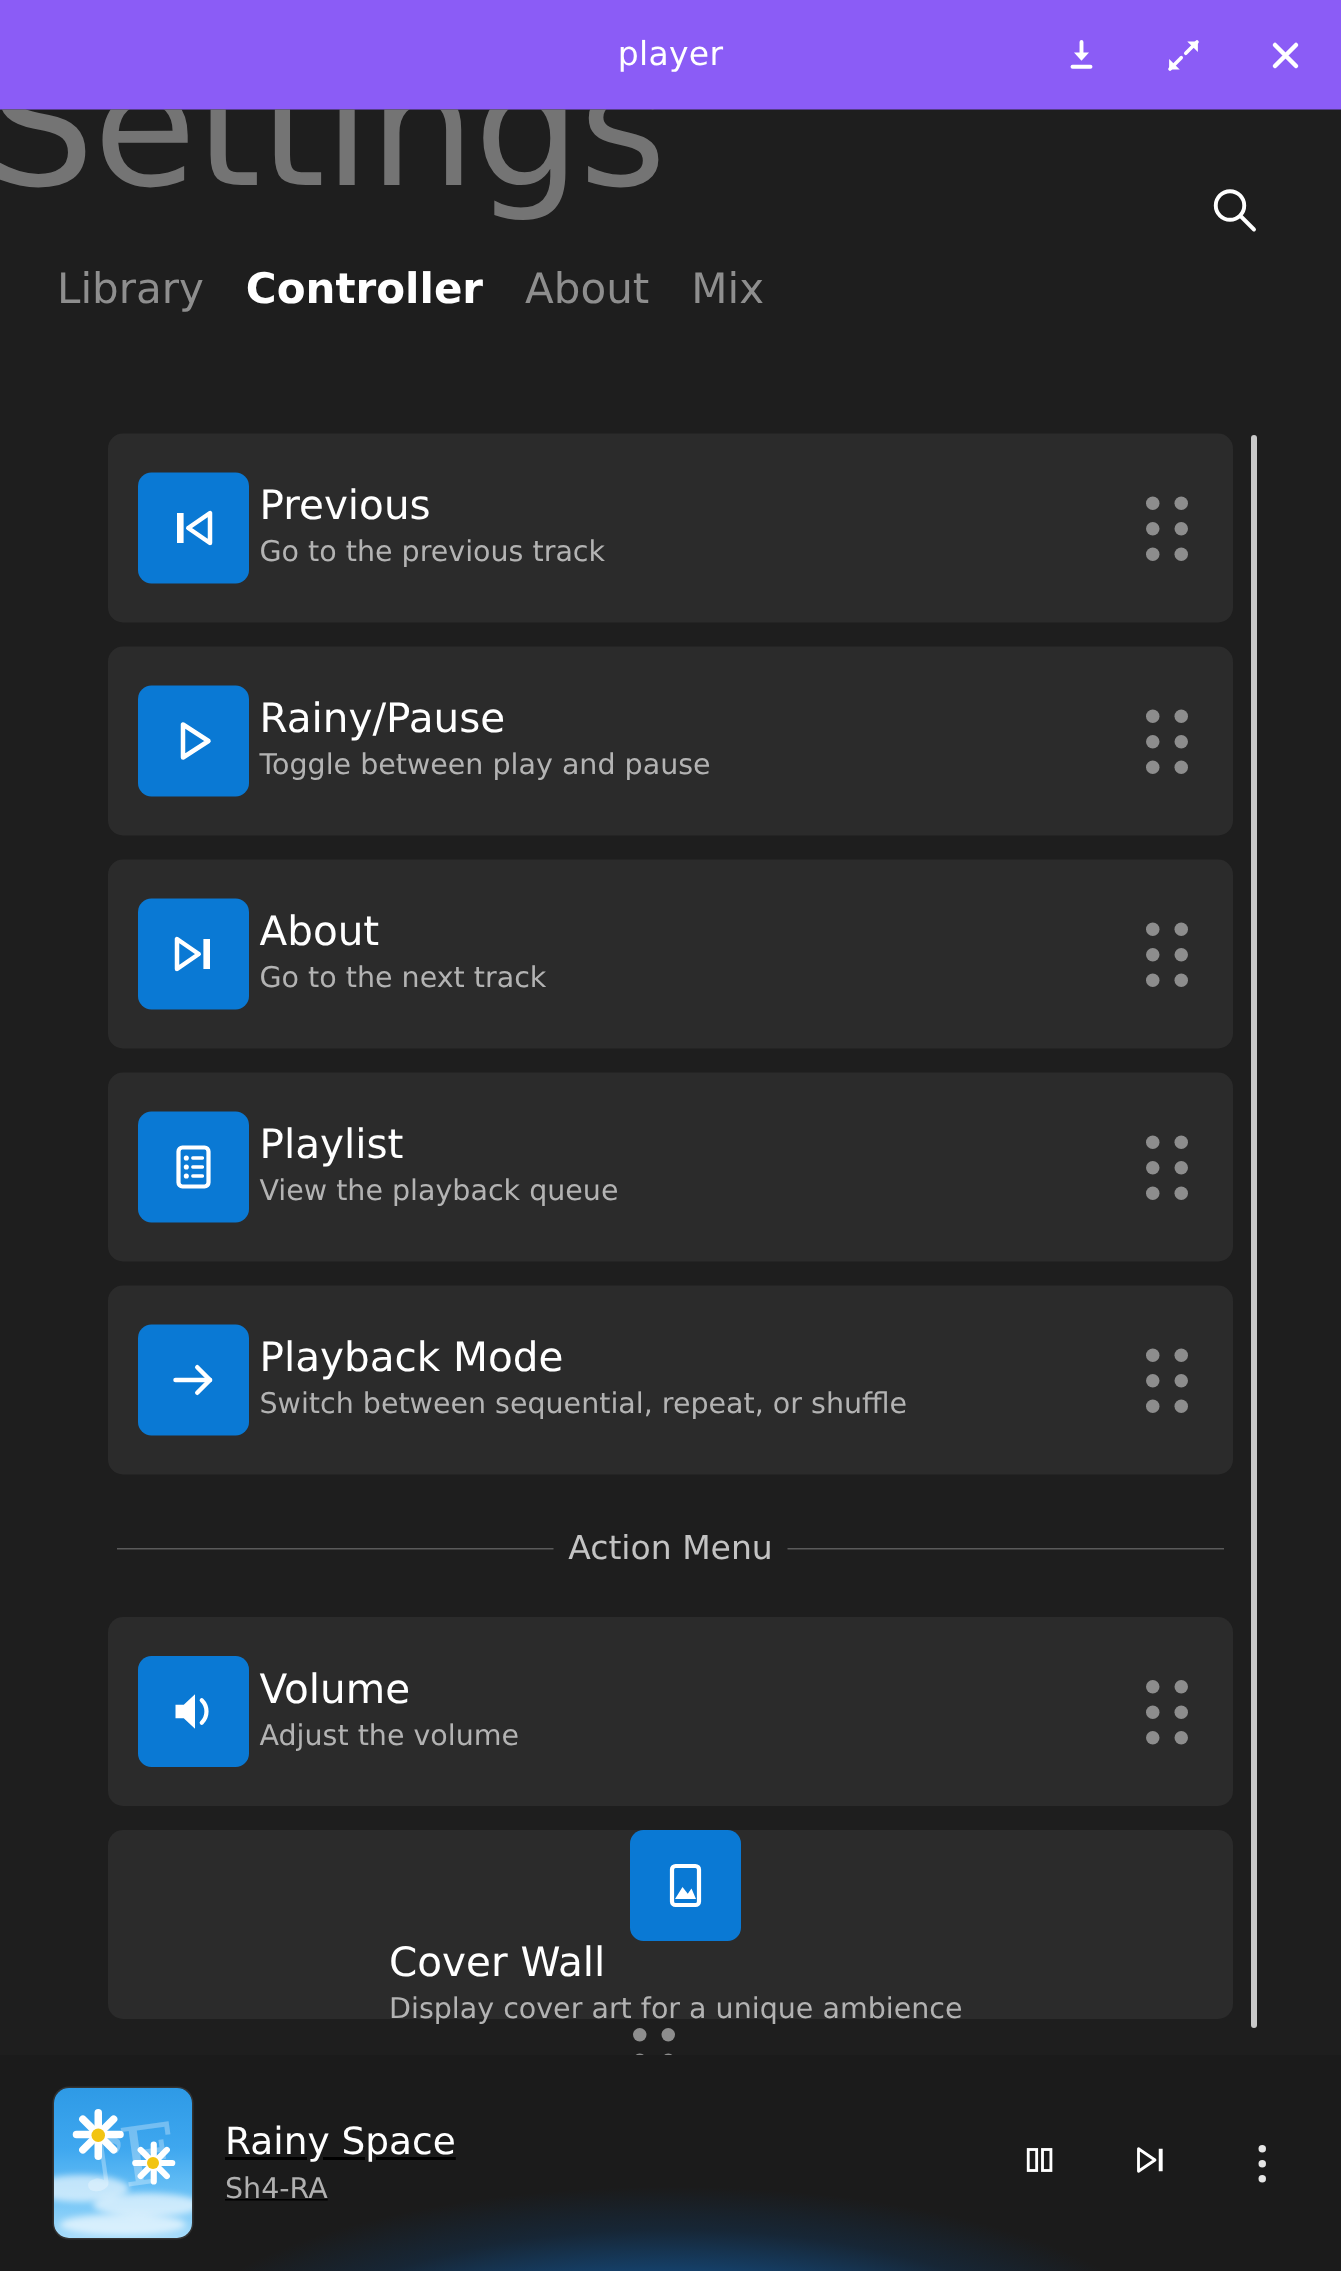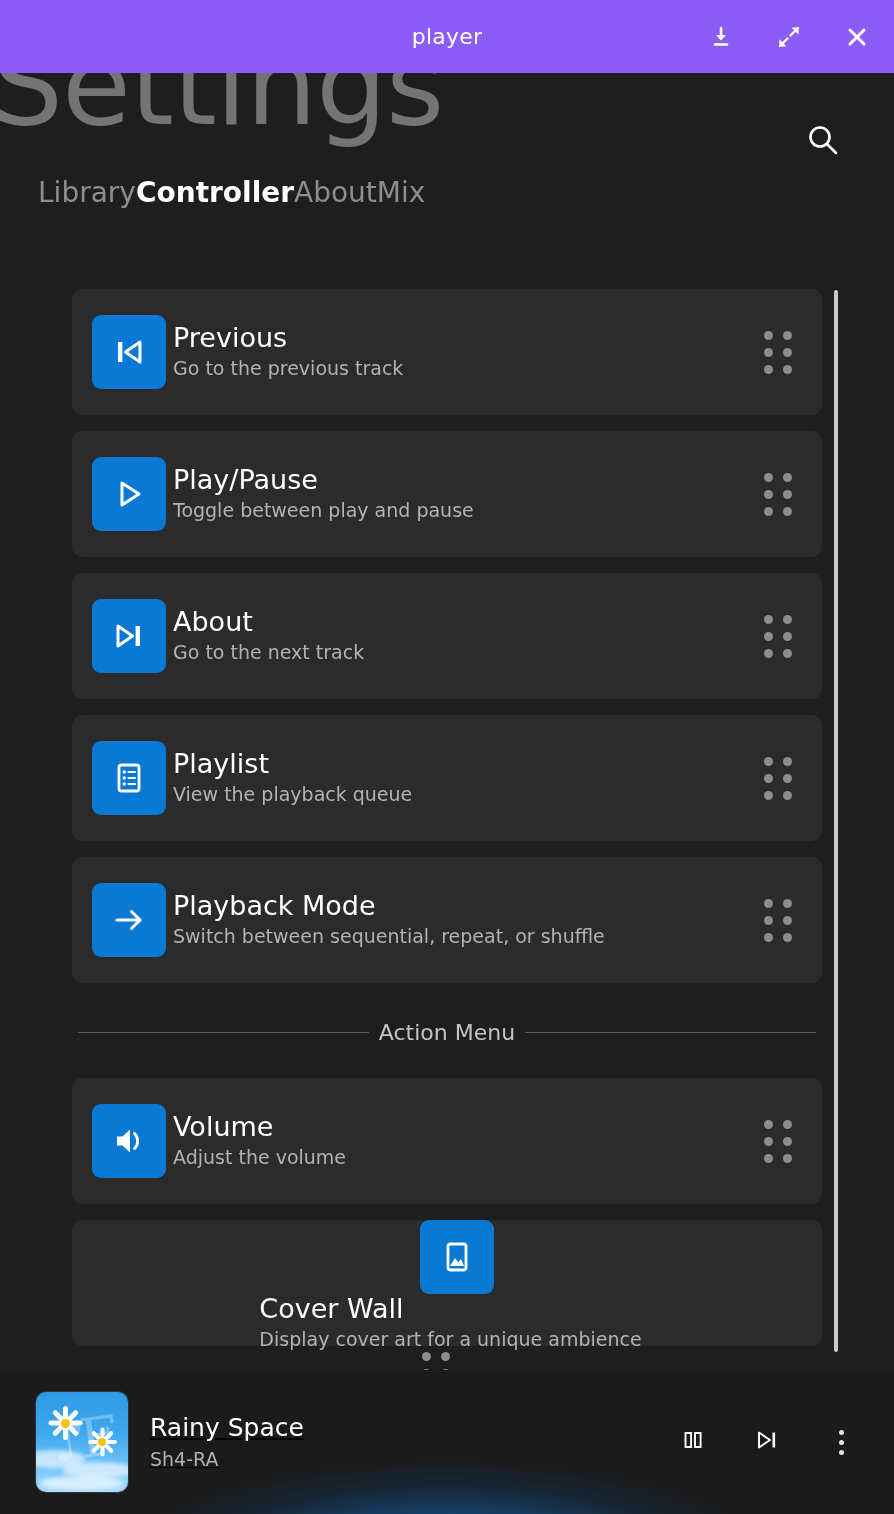--- a/index.html
+++ b/index.html
@@ -45,21 +45,21 @@
     font-weight:400; letter-spacing:-1px;
     white-space:nowrap;
   }
   .search-btn {
     position:absolute; right:48px; top:46px;
     width:46px; height:46px; display:flex;
     align-items:center; justify-content:center; cursor:pointer;
   }
   .tabs {
     position:absolute; left:38px; top:103px;
-    display:flex; align-items:flex-start; 
+    display:flex; align-items:flex-start; gap:28px;
   }
   .tab {
     font-size:28px; color:#8e8e8e; cursor:pointer;
     font-weight:400; white-space:nowrap;
   }
   .tab.active { color:#ffffff; font-weight:700; }
 
   
   .content {
     position:absolute; top:240px; left:0; width:894px; height:1130px;
@@ -261,21 +261,21 @@
       </div>
     </div>
 
     <div class="card" style="top:191px; height:126px;">
       <div class="icon-tile">
         <svg width="40" height="40" viewBox="0 0 40 40">
           <path d="M13 9 L13 31 L30 20 Z" stroke="#fff" stroke-width="3" fill="none" stroke-linejoin="round"></path>
         </svg>
       </div>
       <div class="card-text">
-        <div class="card-title">Play/Pause</div>
+        <div class="card-title">Rainy/Pause</div>
         <div class="card-sub">Toggle between play and pause</div>
       </div>
       <div class="drag-handle">
         <i></i>
           <i></i>
           <i></i>
           <i></i>
           <i></i>
           <i></i>
       </div>

